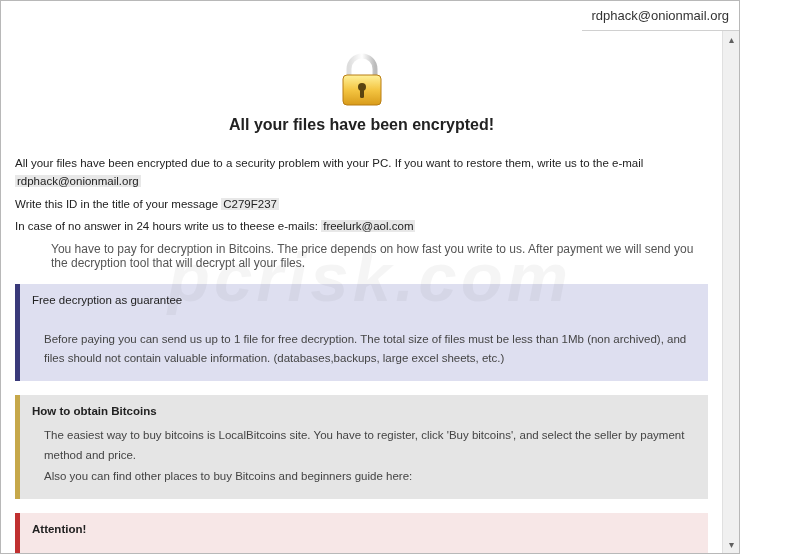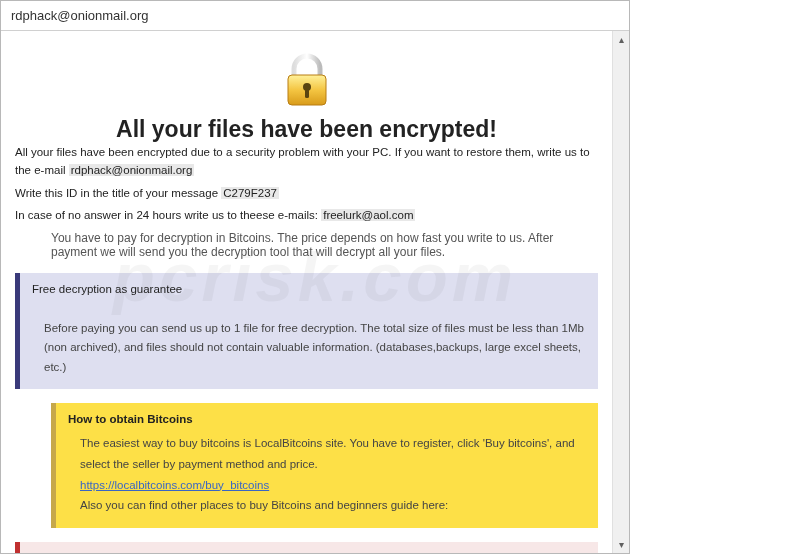--- a/index.html
+++ b/index.html
@@ -4,27 +4,28 @@
   <style>
     * { margin: 0; padding: 0; box-sizing: border-box; }
     body {
       font-family: "Segoe UI", Tahoma, sans-serif;
       background: #fff;
       width: 790px;
       height: 554px;
       overflow: hidden;
     }
     .window {
-      width: 630px;
+      width: 740px;
       height: 554px;
       border: 1px solid #b8b8b8;
       background: #fff;
       position: relative;
       display: flex;
       flex-direction: column;
+      align-items: flex-end;
     }
     .titlebar {
       height: 30px;
       background: #fff;
       border-bottom: 1px solid #d0d0d0;
       display: flex;
       align-items: center;
       padding: 0 10px;
       font-size: 13px;
       color: #333;
@@ -59,23 +60,24 @@
     .scrollbar-arrow.top { position: absolute; top: 0; }
     .scrollbar-arrow.bottom { position: absolute; bottom: 0; }
     .lock-icon {
       display: flex;
       justify-content: center;
       margin-top: 10px;
       margin-bottom: 8px;
     }
     .heading {
       text-align: center;
-      font-size: 23px;
-      font-weight: bold;
-      color: #222;
+      font-size: 16px;
+      font-weight: bold;
+      color: #222;
+      margin-bottom: 20px;
     }
     .intro {
       font-size: 11.5px;
       color: #222;
       line-height: 1.6;
       margin-bottom: 4px;
     }
     .intro b { font-weight: normal; }
     .hl { background: #e8e8e8; padding: 0 2px; }
     .payline {
@@ -99,24 +101,23 @@
     .box-guarantee .box-title {
       font-weight: normal;
       margin-left: -12px;
       margin-bottom: 24px;
       color: #222;
     }
     .box-guarantee .box-body {
       line-height: 1.7;
     }
     .box-obtain {
-      background: #fde047;
+      background: #e5e5e5;
       border-left-color: #c6a84a;
       color: #444;
-      margin-left: 36px;
     }
     .box-obtain .box-title {
       font-weight: bold;
       margin-left: -12px;
       margin-bottom: 8px;
       color: #222;
     }
     .box-obtain .box-body { line-height: 1.8; }
     .box-obtain a {
       color: #3a66c4;
@@ -197,21 +198,20 @@
 
       <div class="box box-guarantee">
         <div class="box-title">Free decryption as guarantee</div>
         <div class="box-body">Before paying you can send us up to 1 file for free decryption. The total size of files must be less than 1Mb (non archived), and files should not contain valuable information. (databases,backups, large excel sheets, etc.)</div>
       </div>
 
       <div class="box box-obtain">
         <div class="box-title">How to obtain Bitcoins</div>
         <div class="box-body">
           <div>The easiest way to buy bitcoins is LocalBitcoins site. You have to register, click 'Buy bitcoins', and select the seller by payment method and price.</div>
-          <a href="#">https://localbitcoins.com/buy_bitcoins</a>
           <div>Also you can find other places to buy Bitcoins and beginners guide here:</div>
         </div>
       </div>
 
       <div class="box box-attention">
         <div class="box-title">Attention!</div>
 
       </div>
 
     </div>

